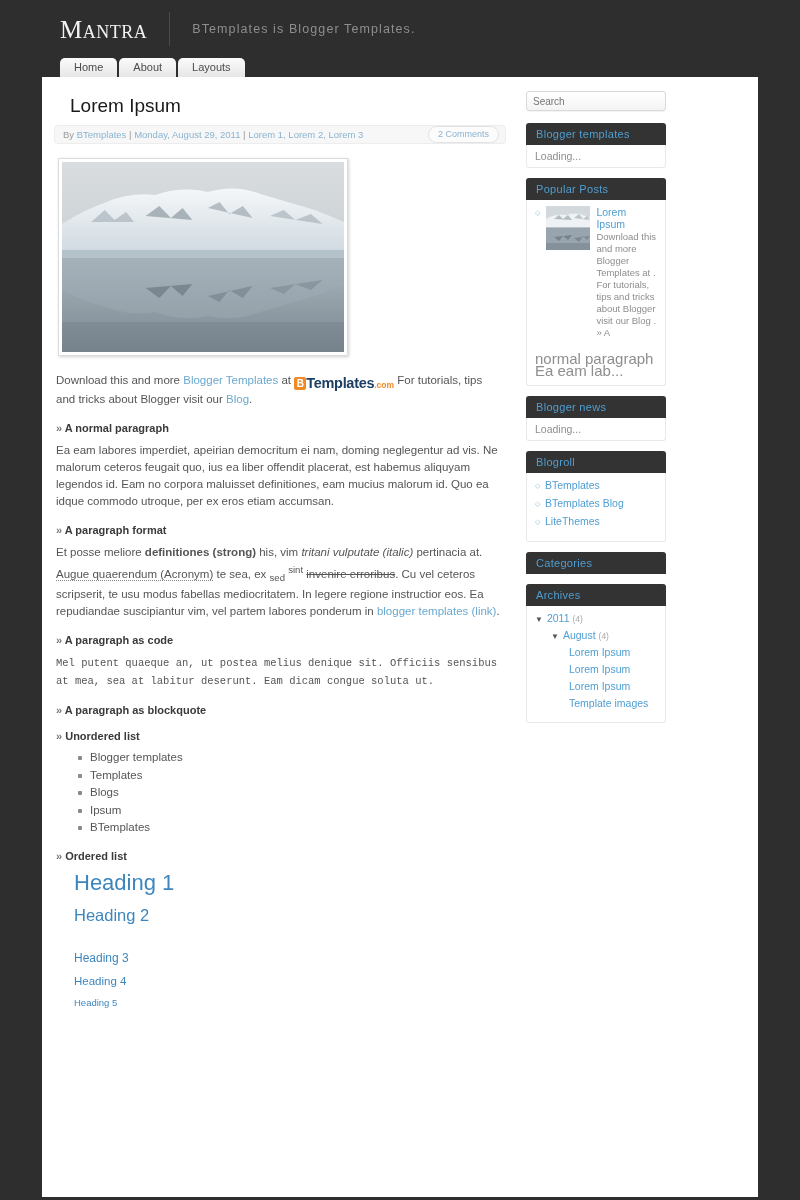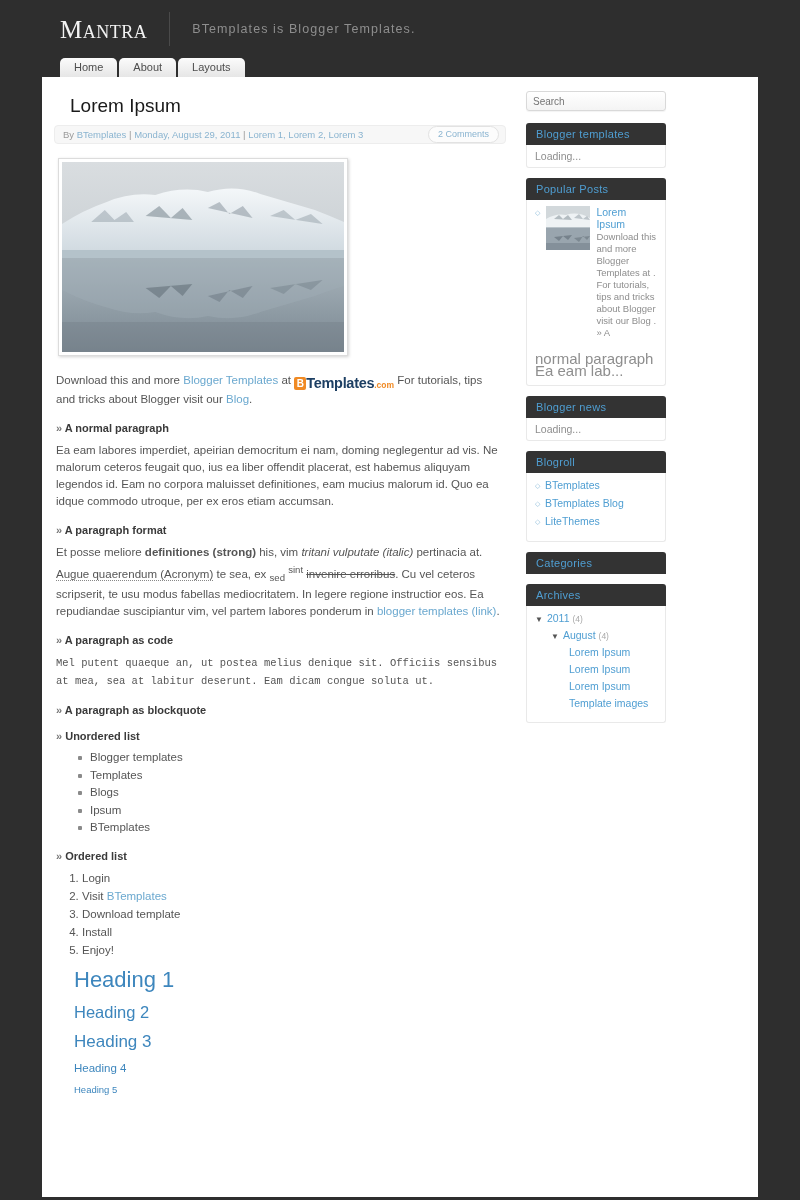--- a/index.html
+++ b/index.html
@@ -192,21 +192,21 @@
   }
   .ol-list { margin: 0 0 8px 0; padding-left: 26px; }
   .ol-list li {
     font-size: 11.5px; line-height: 17px; color: #555; margin-bottom: 1px;
   }
   .ol-list a { color: #6aa8cf; text-decoration: none; }
 
   .h-demo { color: #3d86bd; font-weight: normal; margin: 0 0 4px 18px; font-family:"Liberation Sans",sans-serif;}
   .hd1 { font-size: 22px; margin-top: 8px; }
   .hd2 { font-size: 16.5px; margin-top: 10px;}
-  .hd3 { font-size: 17px; margin-top: 10px;}
+  .hd3 { font-size: 12px; margin-top: 26px;}
   .hd4 { font-size: 11.5px; margin-top: 10px;}
   .hd5 { font-size: 9.5px; margin-top: 10px;}
 
   
   .sidebar {
     width: 152px;
     padding: 14px 12px 0 0;
     margin-left: 6px;
   }
   .search-row {
@@ -373,27 +373,20 @@
             <li>Templates</li>
             <li>Blogs</li>
             <li>Ipsum</li>
             <li>BTemplates</li>
           </ul>
 
           <div class="sub-head">
             <span class="chev">»</span>
             <span>Ordered list</span>
           </div>
-          <ol class="ol-list">
-            <li>Login</li>
-            <li><span>Visit </span><a href="#">BTemplates</a></li>
-            <li>Download template</li>
-            <li>Install</li>
-            <li>Enjoy!</li>
-          </ol>
 
           <h1 class="h-demo hd1">Heading 1</h1>
           <h2 class="h-demo hd2">Heading 2</h2>
           <h3 class="h-demo hd3">Heading 3</h3>
           <h4 class="h-demo hd4">Heading 4</h4>
           <h5 class="h-demo hd5">Heading 5</h5>
 
         </div>
       </div>
 

